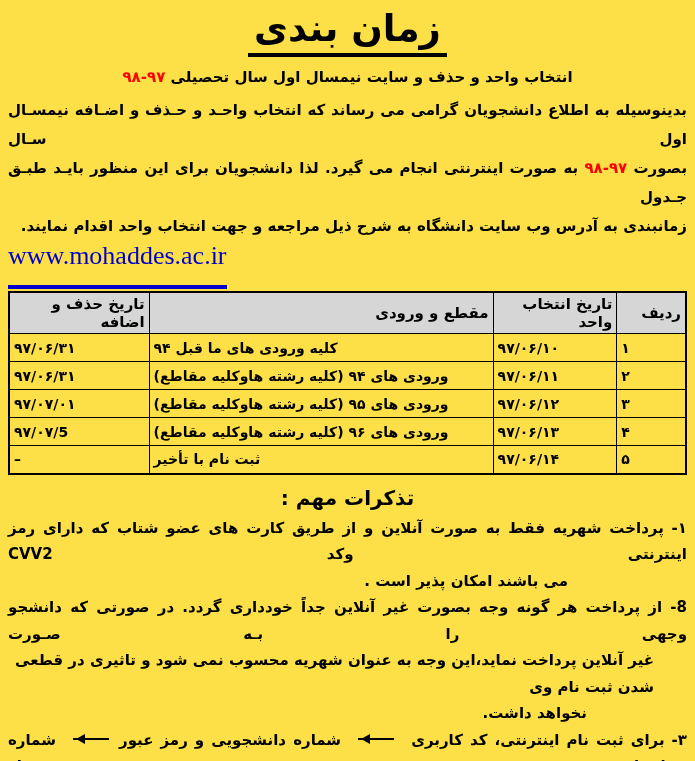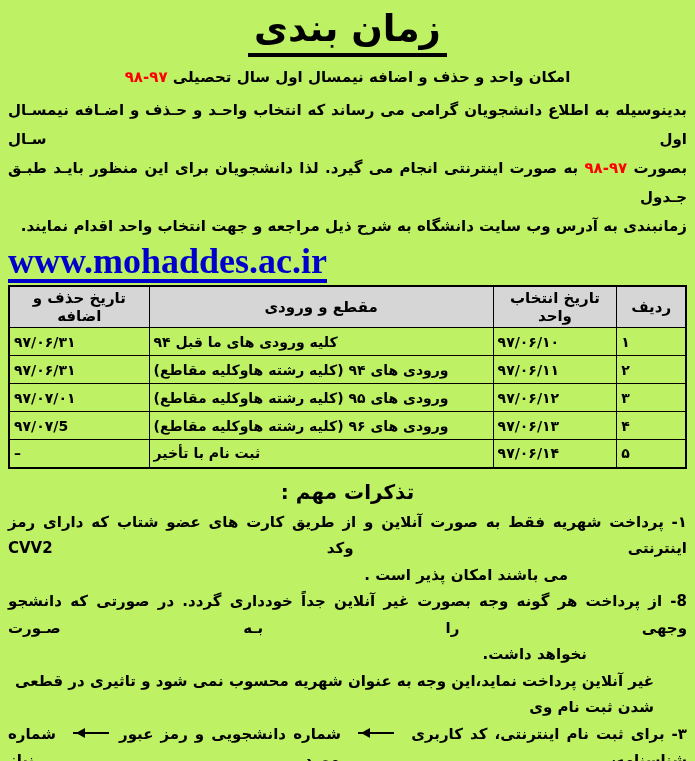--- a/index.html
+++ b/index.html
@@ -14,21 +14,21 @@
   body{
     font-family:"DejaVu Sans",sans-serif;
     font-weight:bold;
     color:var(--ink);
     width:695px;
   }
   .page{
     width:695px;height:761px;
     padding:6px 8px 4px 8px;
     overflow:hidden;
-    background:#bef264;
+    background:#fde047;
   }
   
   .title-wrap{text-align:center;margin-top:2px;}
   .doc-title{
     display:inline-block;
     font-size:37px;
     line-height:1.15;
     border-bottom:4px solid var(--ink);
     padding:0 6px 2px 6px;
     direction:rtl;
@@ -47,38 +47,38 @@
     vertical-align:middle;margin:0 10px 3px 10px;
   }
   .arrow::before{
     content:"";position:absolute;left:-2px;top:-4px;
     border:5px solid transparent;border-right:9px solid var(--ink);
   }
   .intro{margin-top:8px;}
   .url-row{margin-top:2px;text-align:left;}
   .url-link{
     font-family:"Liberation Serif","DejaVu Serif",serif;
-    font-weight:bold;font-size:36px;line-height:1.0;
+    font-weight:normal;font-size:26px;line-height:1.0;
     color:var(--url-blue);text-decoration:none;
     display:inline-block;border-bottom:4px solid var(--url-blue);
-    padding-bottom:0px;letter-spacing:0px;
+    padding-bottom:16px;letter-spacing:0px;
   }
   
   table.schedule{
     width:679px;border-collapse:collapse;direction:rtl;
     margin-top:2px;border:2px solid var(--ink);
     font-size:14px;
   }
   table.schedule th,table.schedule td{
     border:1.5px solid var(--ink);
     padding:2px 4px;
   }
   table.schedule th{
     background:var(--table-head-bg);
-    height:33px;font-size:15px;text-align:center;
+    height:33px;font-size:15px;text-align:right;
   }
   table.schedule td{height:28px;text-align:left;}
   td.col-level{text-align:right;padding-right:9px;}
   th.h-row,td.col-row{width:70px;}
   th.h-sel,td.col-select_date{width:126px;}
   th.h-level,td.col-level{width:356px;}
   th.h-drop,td.col-drop_date{width:143px;}
   
   .notes-heading{
     direction:rtl;text-align:center;
@@ -89,21 +89,21 @@
 </head>
 <body>
 
 <div class="page">
 
   <div class="title-wrap">
     <div class="doc-title">زمان بندی</div>
   </div>
 
   <div class="subtitle-wrap">
-      <div class="line l-center"><span>امکان واحد و حذف و اضافه نیمسال اول سال تحصیلی </span><span class="red">۹۷-۹۸</span></div>
+      <div class="line l-center"><span>انتخاب واحد و حذف و سایت نیمسال اول سال تحصیلی </span><span class="red">۹۷-۹۸</span></div>
     </div>
 
   <div class="intro">
       <div class="line l-j"><span>بدینوسیله به اطلاع دانشجویان گرامی می رساند که انتخاب واحـد و حـذف و اضـافه نیمسـال اول سـال</span></div>
       <div class="line l-j"><span>بصورت </span><span class="red">۹۷-۹۸</span><span> به صورت اینترنتی انجام می گیرد. لذا دانشجویان برای این منظور بایـد طبـق جـدول</span></div>
       <div class="line l-right"><span>زمانبندی به آدرس وب سایت دانشگاه به شرح ذیل مراجعه و جهت انتخاب واحد اقدام نمایند.</span></div>
     </div>
 
   <div class="url-row">
     <a class="url-link">www.mohaddes.ac.ir</a>
@@ -151,18 +151,18 @@
         </tr>
       </tbody>
   </table>
 
   <div class="notes-heading">تذکرات مهم :</div>
 
   <div class="notes">
       <div class="line l-j"><span>۱- پرداخت شهریه فقط به صورت آنلاین و از طریق کارت های عضو شتاب که دارای رمز اینترنتی وکد </span><span>CVV2</span></div>
       <div class="line l-right" style="margin-right: 119px;"><span>می باشند امکان پذیر است .</span></div>
       <div class="line l-j"><span>8- از پرداخت هر گونه وجه بصورت غیر آنلاین جداً خودداری گردد. در صورتی که دانشجو وجهی را بـه صـورت</span></div>
+      <div class="line l-right" style="margin-right: 33px;"><span>غیر آنلاین پرداخت نماید،این وجه به عنوان شهریه محسوب نمی شود و تاثیری در قطعی شدن ثبت نام وی</span></div>
       <div class="line l-right" style="margin-right: 100px;"><span>نخواهد داشت.</span></div>
-      <div class="line l-right" style="margin-right: 33px;"><span>غیر آنلاین پرداخت نماید،این وجه به عنوان شهریه محسوب نمی شود و تاثیری در قطعی شدن ثبت نام وی</span></div>
       <div class="line l-j"><span>۳- برای ثبت نام اینترنتی، کد کاربری </span><span class="arrow"></span><span> شماره دانشجویی و رمز عبور</span><span class="arrow"></span><span> شماره شناسنامه، مورد نیاز</span></div>
     </div>
 
 </div>
 
 </body></html>

